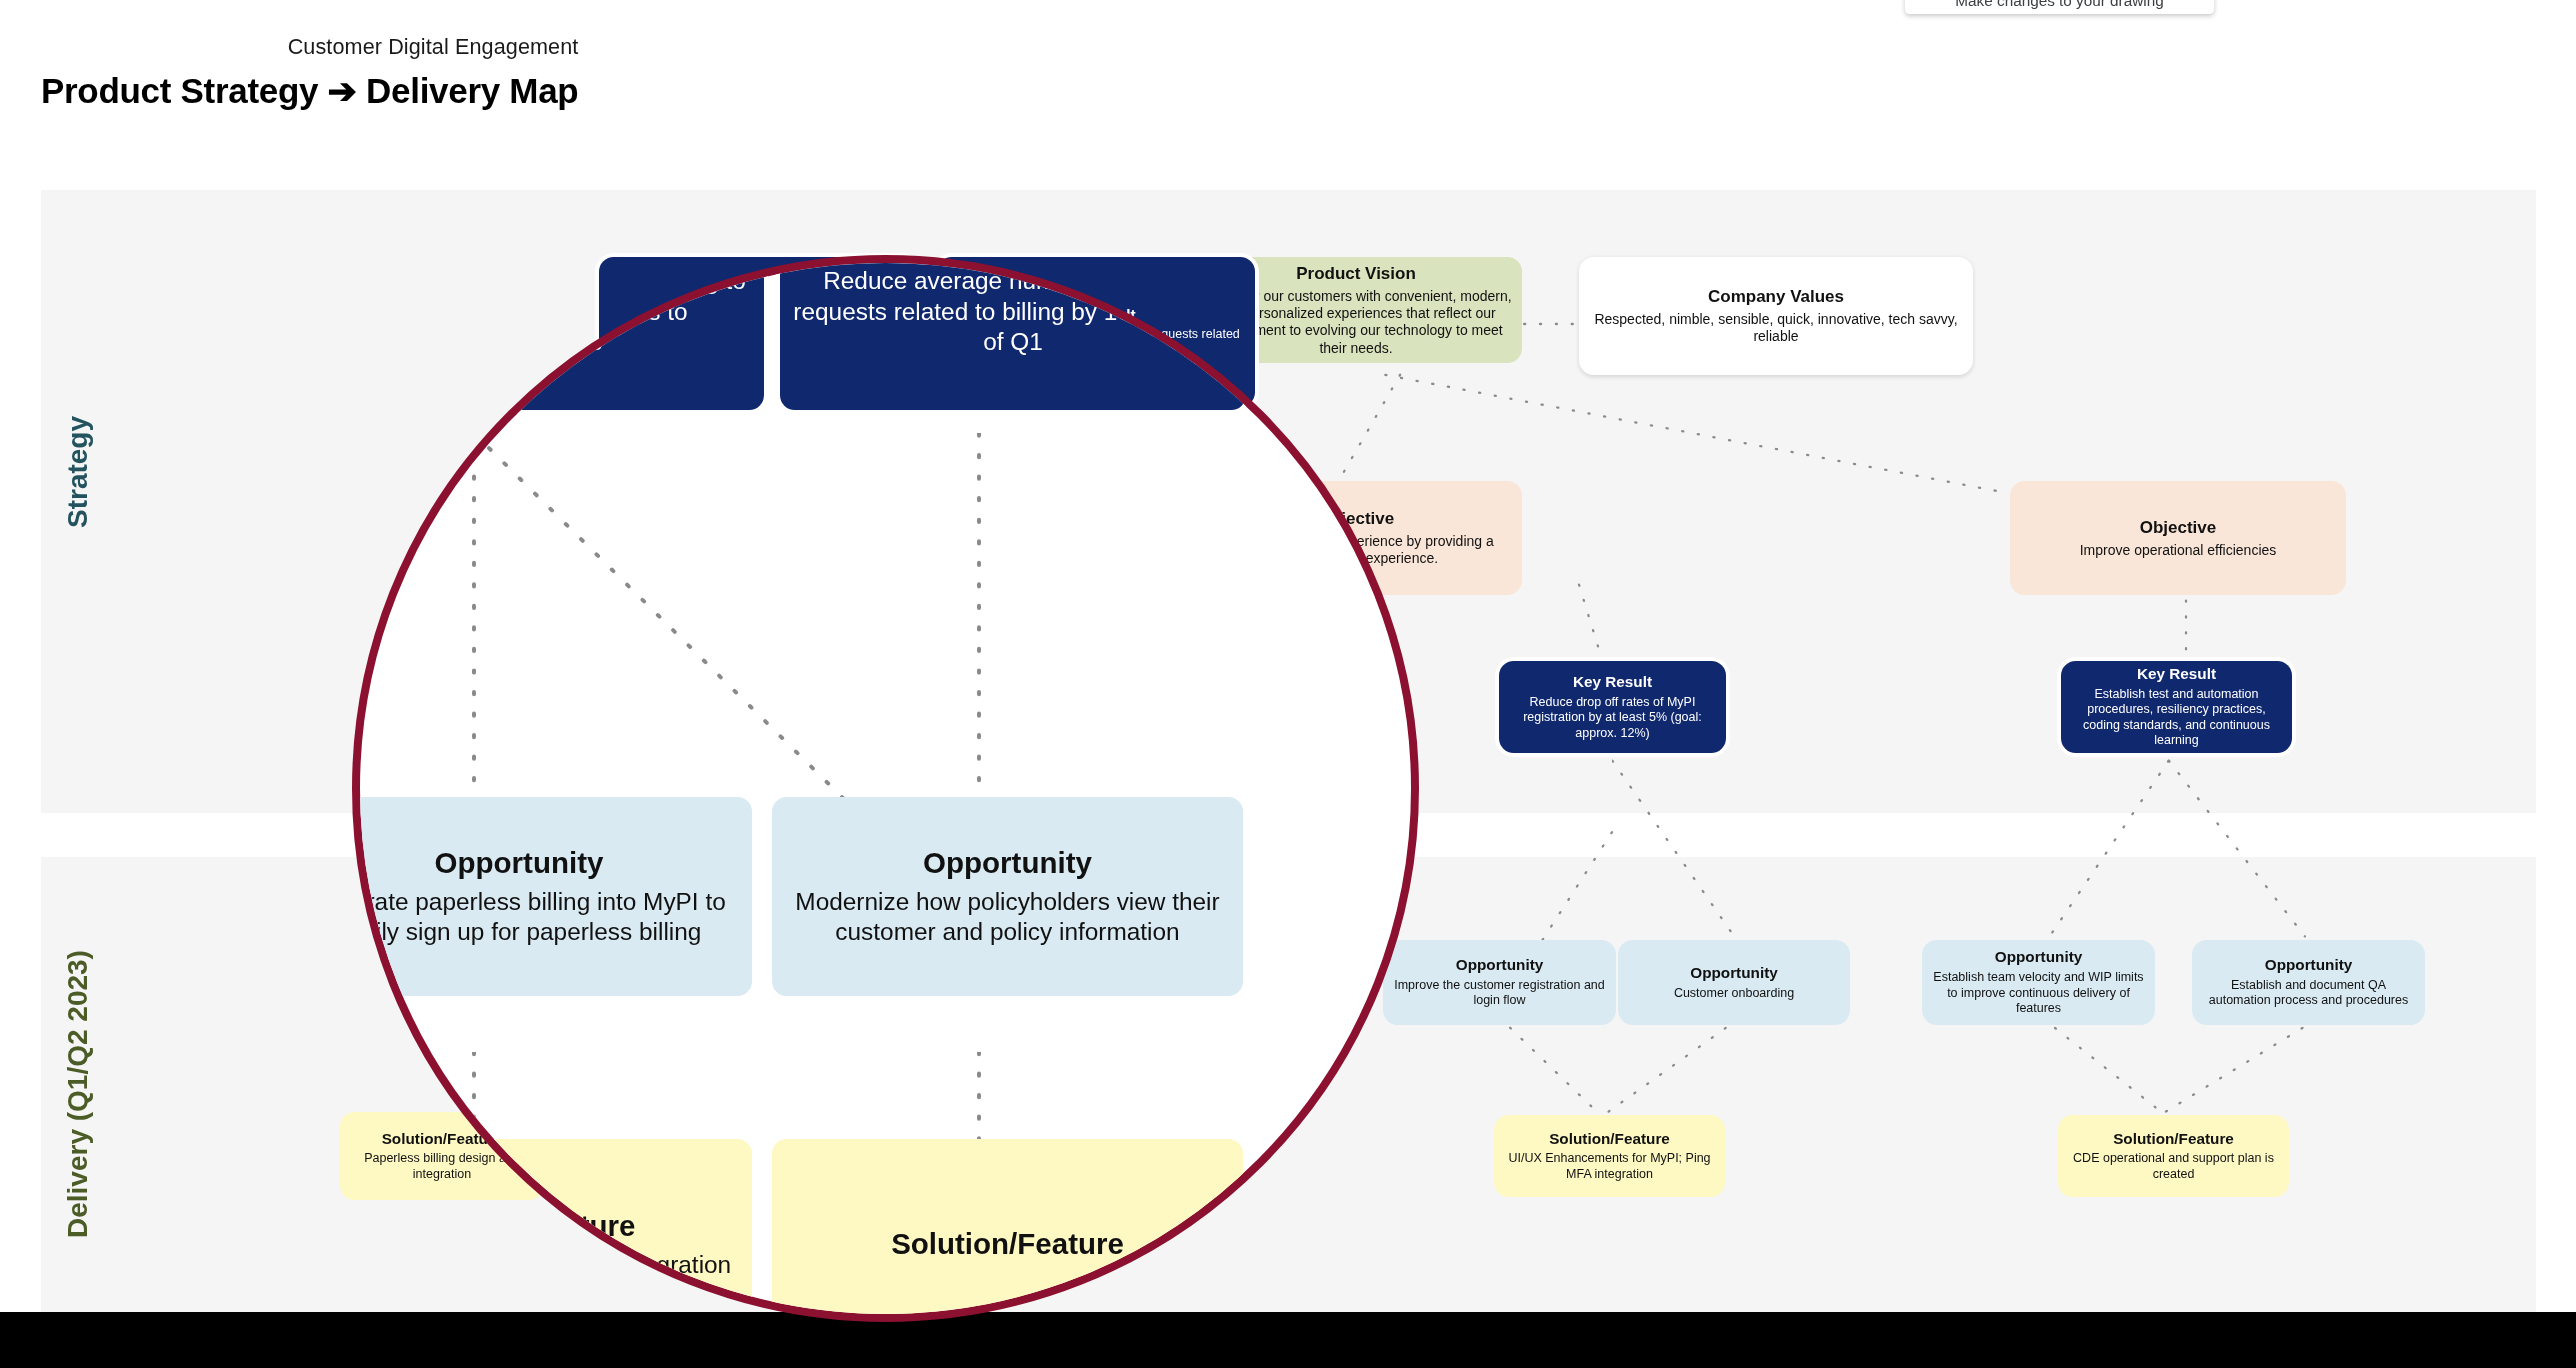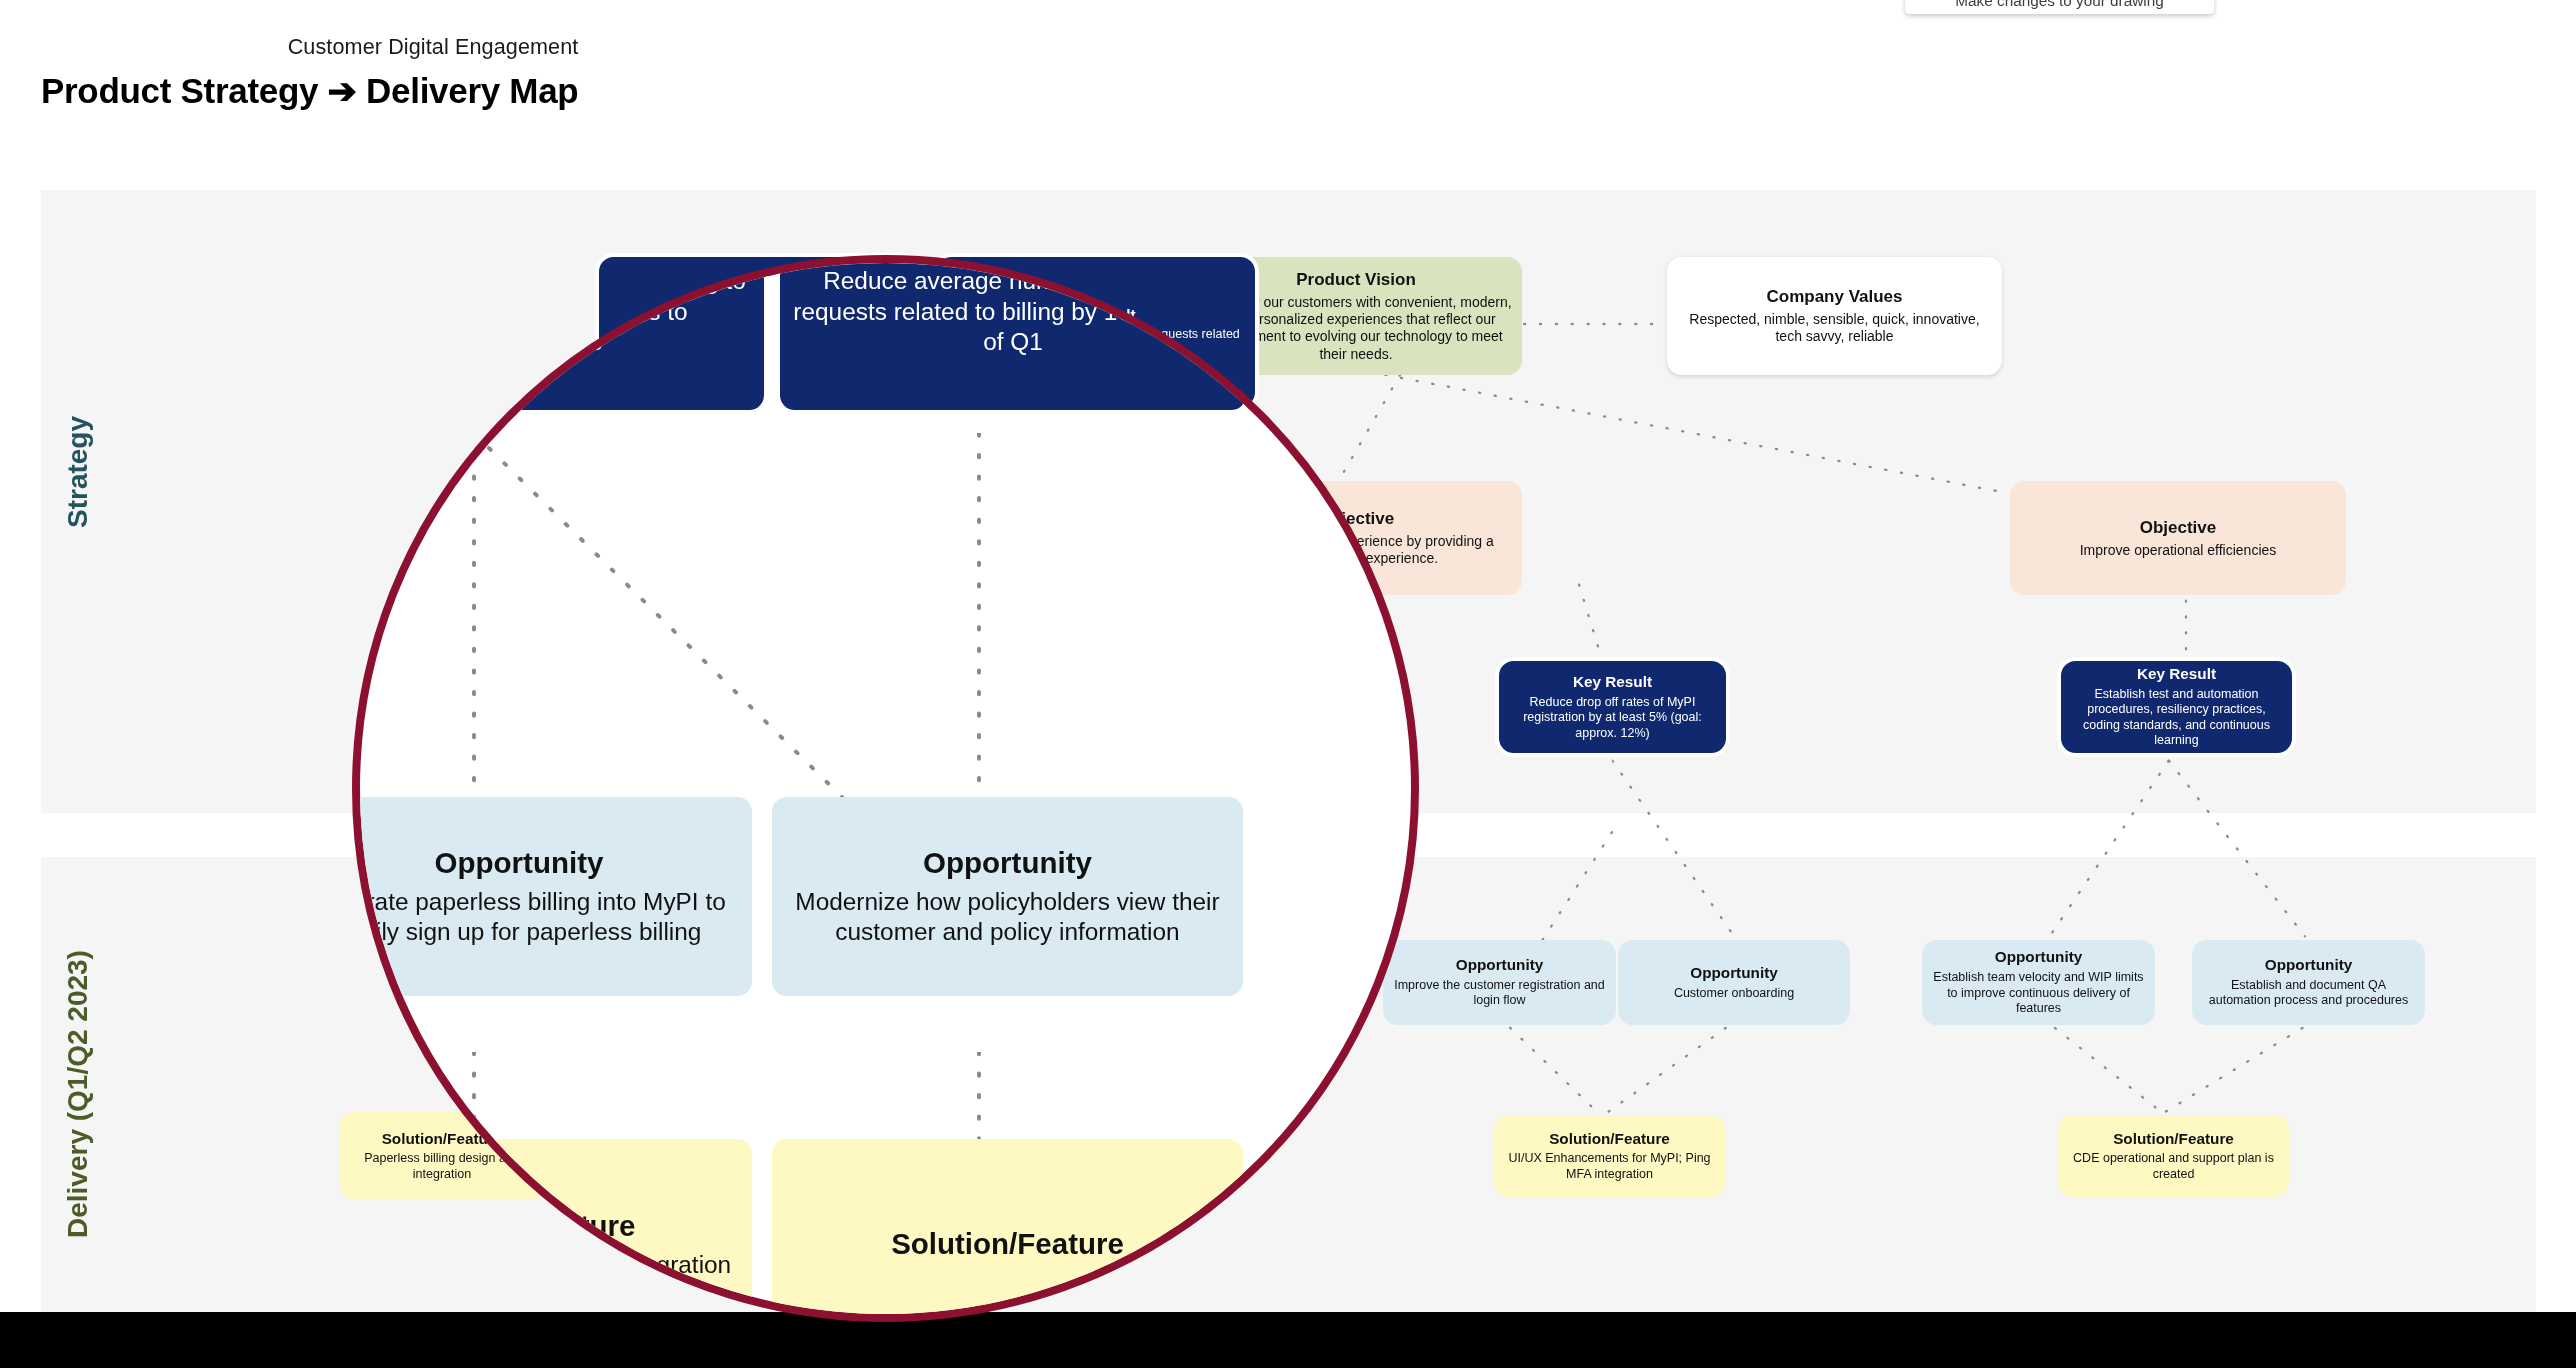--- a/index.html
+++ b/index.html
@@ -154,26 +154,26 @@
   <svg class="conn" style="left:1601px;top:1022px;width:136px;height:97px" viewBox="0 0 240 170" width="136" height="97">
     <line x1="220" y1="10" x2="10" y2="160"></line>
   </svg>
   <svg class="conn" style="left:2038px;top:1022px;width:136px;height:97px" viewBox="0 0 240 170" width="136" height="97">
     <line x1="30" y1="10" x2="220" y2="160"></line>
   </svg>
   <svg class="conn" style="left:2152px;top:1022px;width:159px;height:97px" viewBox="0 0 280 170" width="159" height="97">
     <line x1="265" y1="10" x2="20" y2="160"></line>
   </svg>
 
-  <div class="node vision md" style="left:1190px;top:257px;width:332px;height:118px">
+  <div class="node vision md" style="left:1190px;top:257px;width:332px;height:106px">
     <div class="n-title">Product Vision</div>
     <div class="n-body">Empower our customers with convenient, modern, and personalized experiences that reflect our commitment to evolving our technology to meet their needs.</div>
   </div>
 
-  <div class="node values md" style="left:1667px;top:257px;width:335px;height:118px">
+  <div class="node values md" style="left:1579px;top:257px;width:394px;height:118px">
     <div class="n-title">Company Values</div>
     <div class="n-body">Respected, nimble, sensible, quick, innovative, tech savvy, reliable</div>
   </div>
 
   <div class="node obj md" style="left:1190px;top:481px;width:332px;height:114px">
     <div class="n-title">Objective</div>
     <div class="n-body">Improve customer experience by providing a positive digital experience.</div>
   </div>
 
   <div class="node obj md" style="left:2010px;top:481px;width:336px;height:114px">

